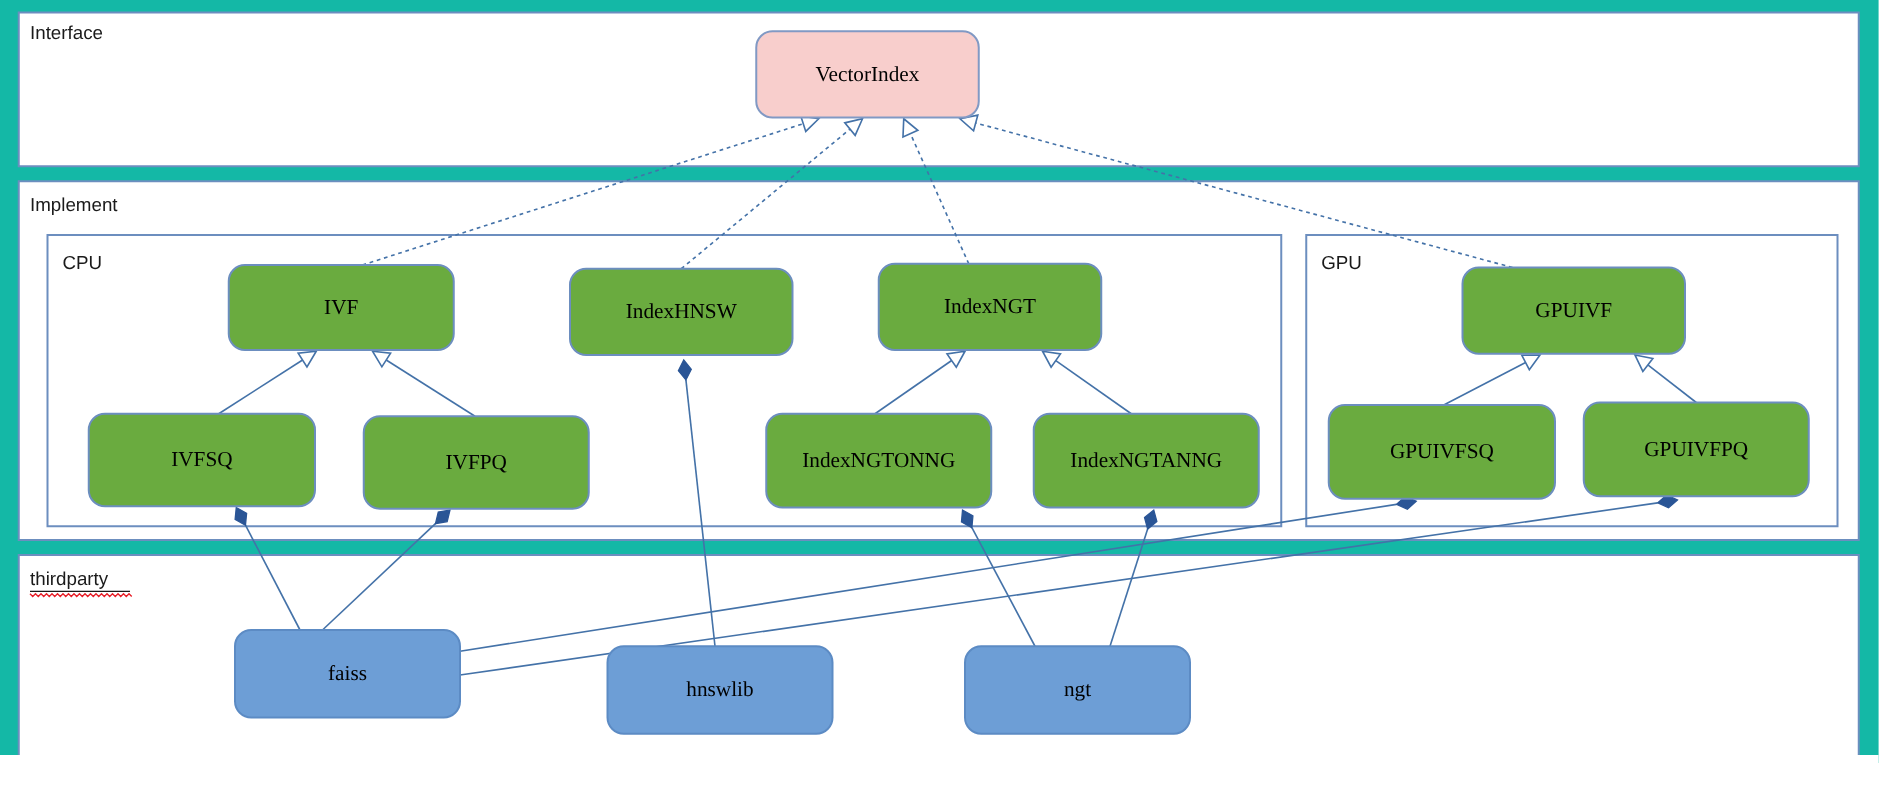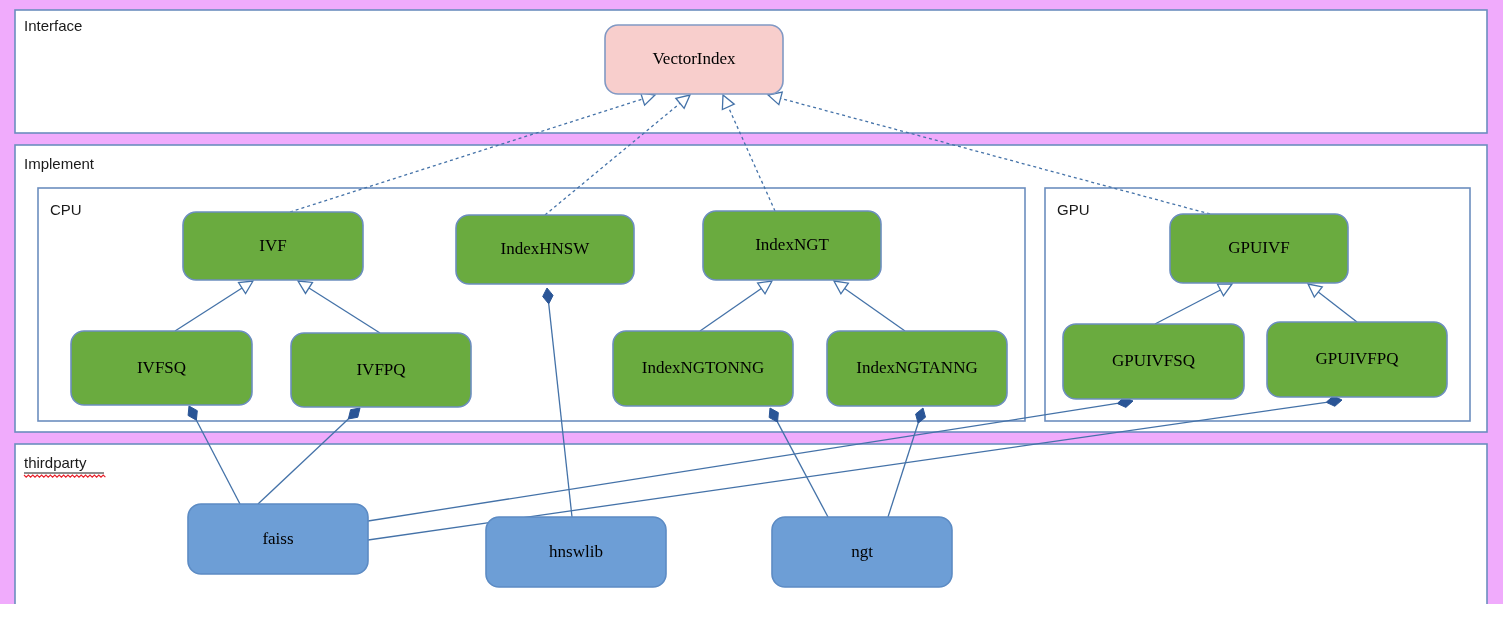--- a/index.html
+++ b/index.html
@@ -8,21 +8,21 @@
     padding: 0;
     background: #ffffff;
   }
   body {
     font-family: "Liberation Sans", sans-serif;
   }
   #diagram-root {
     position: relative;
     width: 1503px;
     height: 604px;
-    background: #f0abfc;
+    background: #14b8a6;
     overflow: hidden;
   }
   svg#diagram-svg {
     display: block;
     width: 1503px;
     height: 628px;
   }
   .group-rect {
     fill: #ffffff;
     stroke: #6c8ebf;

